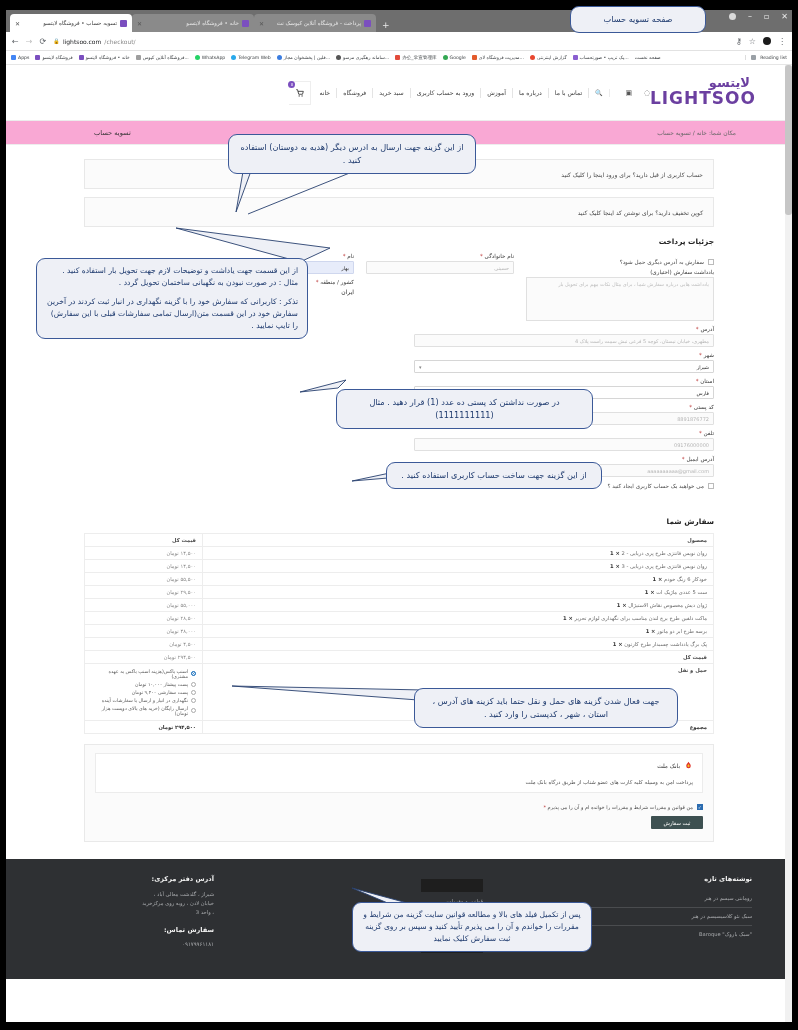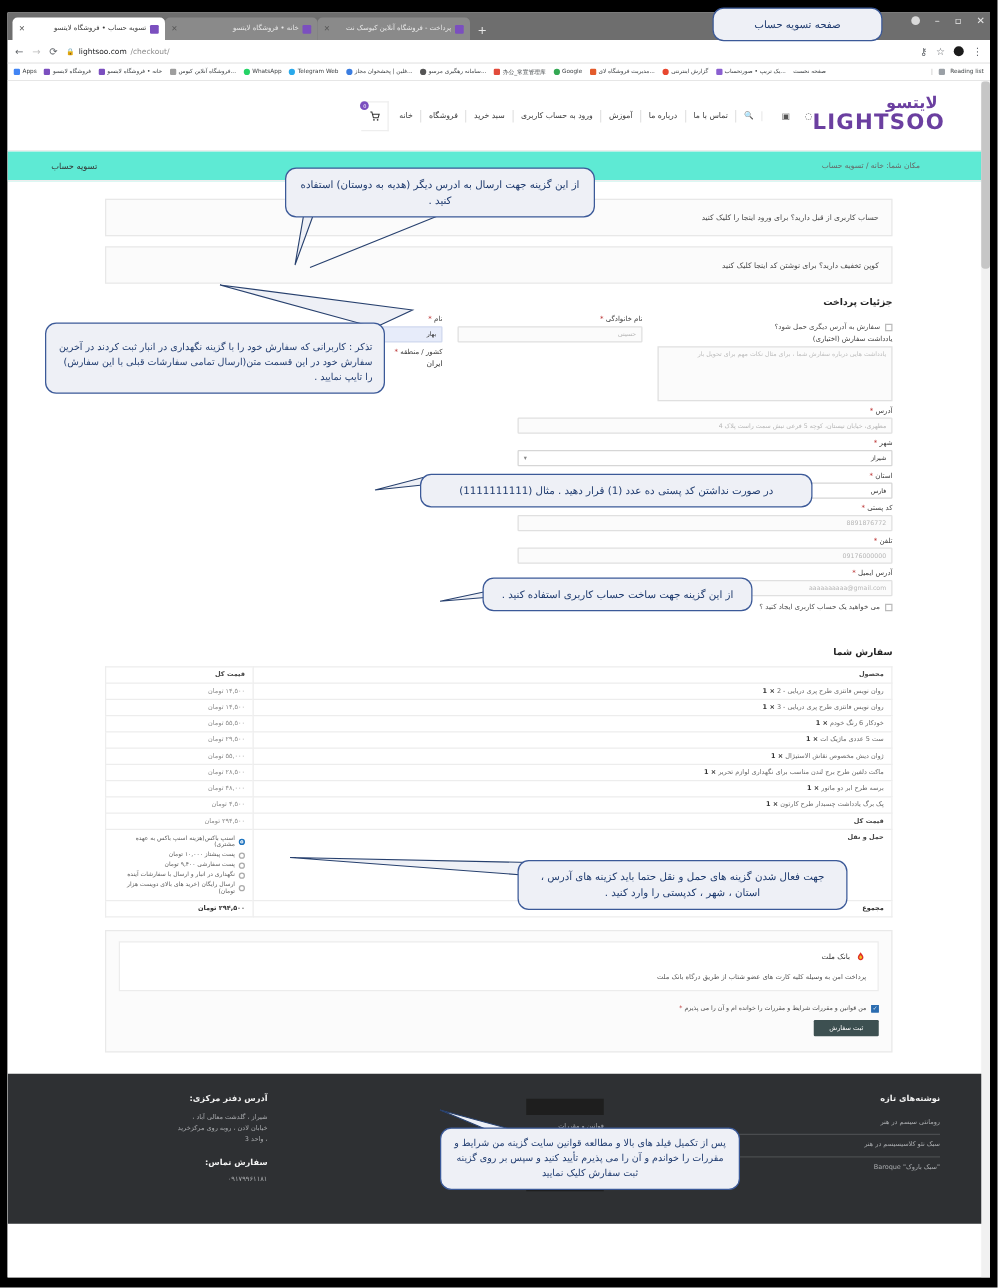--- a/index.html
+++ b/index.html
@@ -97,23 +97,23 @@
     margin-right:2px;
   }
   .cart-badge {
     position:absolute; top:-1px; left:-1px; background:#7b4fbf; color:#fff;
     font-size:4px; width:7px;height:7px;border-radius:50%;
     display:flex;align-items:center;justify-content:center;
   }
 
   
   .crumbbar {
-    height:24px; background:#5eead4; border-bottom:1px solid #ededed;
+    height:24px; background:#f9a8d4; border-bottom:1px solid #ededed;
     display:flex; align-items:center; justify-content:space-between;
-    padding:0 56px 0 35px; font-size:6px; color:#666;
+    padding:0 56px 0 88px; font-size:6px; color:#666;
   }
   .crumbbar .ptitle { color:#333; font-size:6.6px; }
 
   
   .content { padding:14px 78px 3px 78px; }
 
   .notice {
     border:1px solid #e8e8e8; background:#fbfbfb; height:30px;
     display:flex; align-items:center; padding:0 10px;
     font-size:6px; color:#4b4b4b; margin-bottom:8px;
@@ -589,22 +589,23 @@
   <polygon points="418,700 424,690 232,686"></polygon>
 
   <polygon points="452,930 470,920 352,888"></polygon>
 </svg>
 
 <div class="callout" style="left:570px; top:6px; width:136px;">صفحه تسویه حساب</div>
 
 <div class="callout" style="left:228px; top:134px; width:248px;">از این گزینه جهت ارسال به ادرس دیگر (هدیه به دوستان) استفاده کنید .</div>
 
 <div class="callout big" style="left:36px; top:258px; width:272px; text-align:right;">
+  <div>از این قسمت جهت یاداشت و توضیحات لازم جهت تحویل بار استفاده کنید . مثال : در صورت نبودن به نگهبانی ساختمان تحویل گردد .</div>
   <div style="margin-top:7px">تذکر : کاربرانی که سفارش خود را با گزینه نگهداری در انبار ثبت کردند در آخرین سفارش خود در این قسمت متن(ارسال تمامی سفارشات قبلی با این سفارش) را تایپ نمایید .</div>
 </div>
 
-<div class="callout" style="left:336px; top:379px; width:314px;">در صورت نداشتن کد پستی ده عدد (1) قرار دهید . مثال (1111111111)</div>
+<div class="callout" style="left:336px; top:389px; width:257px;">در صورت نداشتن کد پستی ده عدد (1) قرار دهید . مثال (1111111111)</div>
 
 <div class="callout" style="left:386px; top:462px; width:216px;">از این گزینه جهت ساخت حساب کاربری استفاده کنید .</div>
 
 <div class="callout" style="left:414px; top:688px; width:264px;">جهت فعال شدن گزینه های حمل و نقل حتما باید کزینه های آدرس ، استان ، شهر ، کدپستی را وارد کنید .</div>
 
 <div class="callout big" style="left:352px; top:902px; width:240px;">پس از تکمیل فیلد های بالا و مطالعه قوانین سایت گزینه من شرایط و مقررات را خواندم و آن را می پذیرم تأیید کنید و سپس بر روی گزینه ثبت سفارش کلیک نمایید</div>
 
 </body></html>

